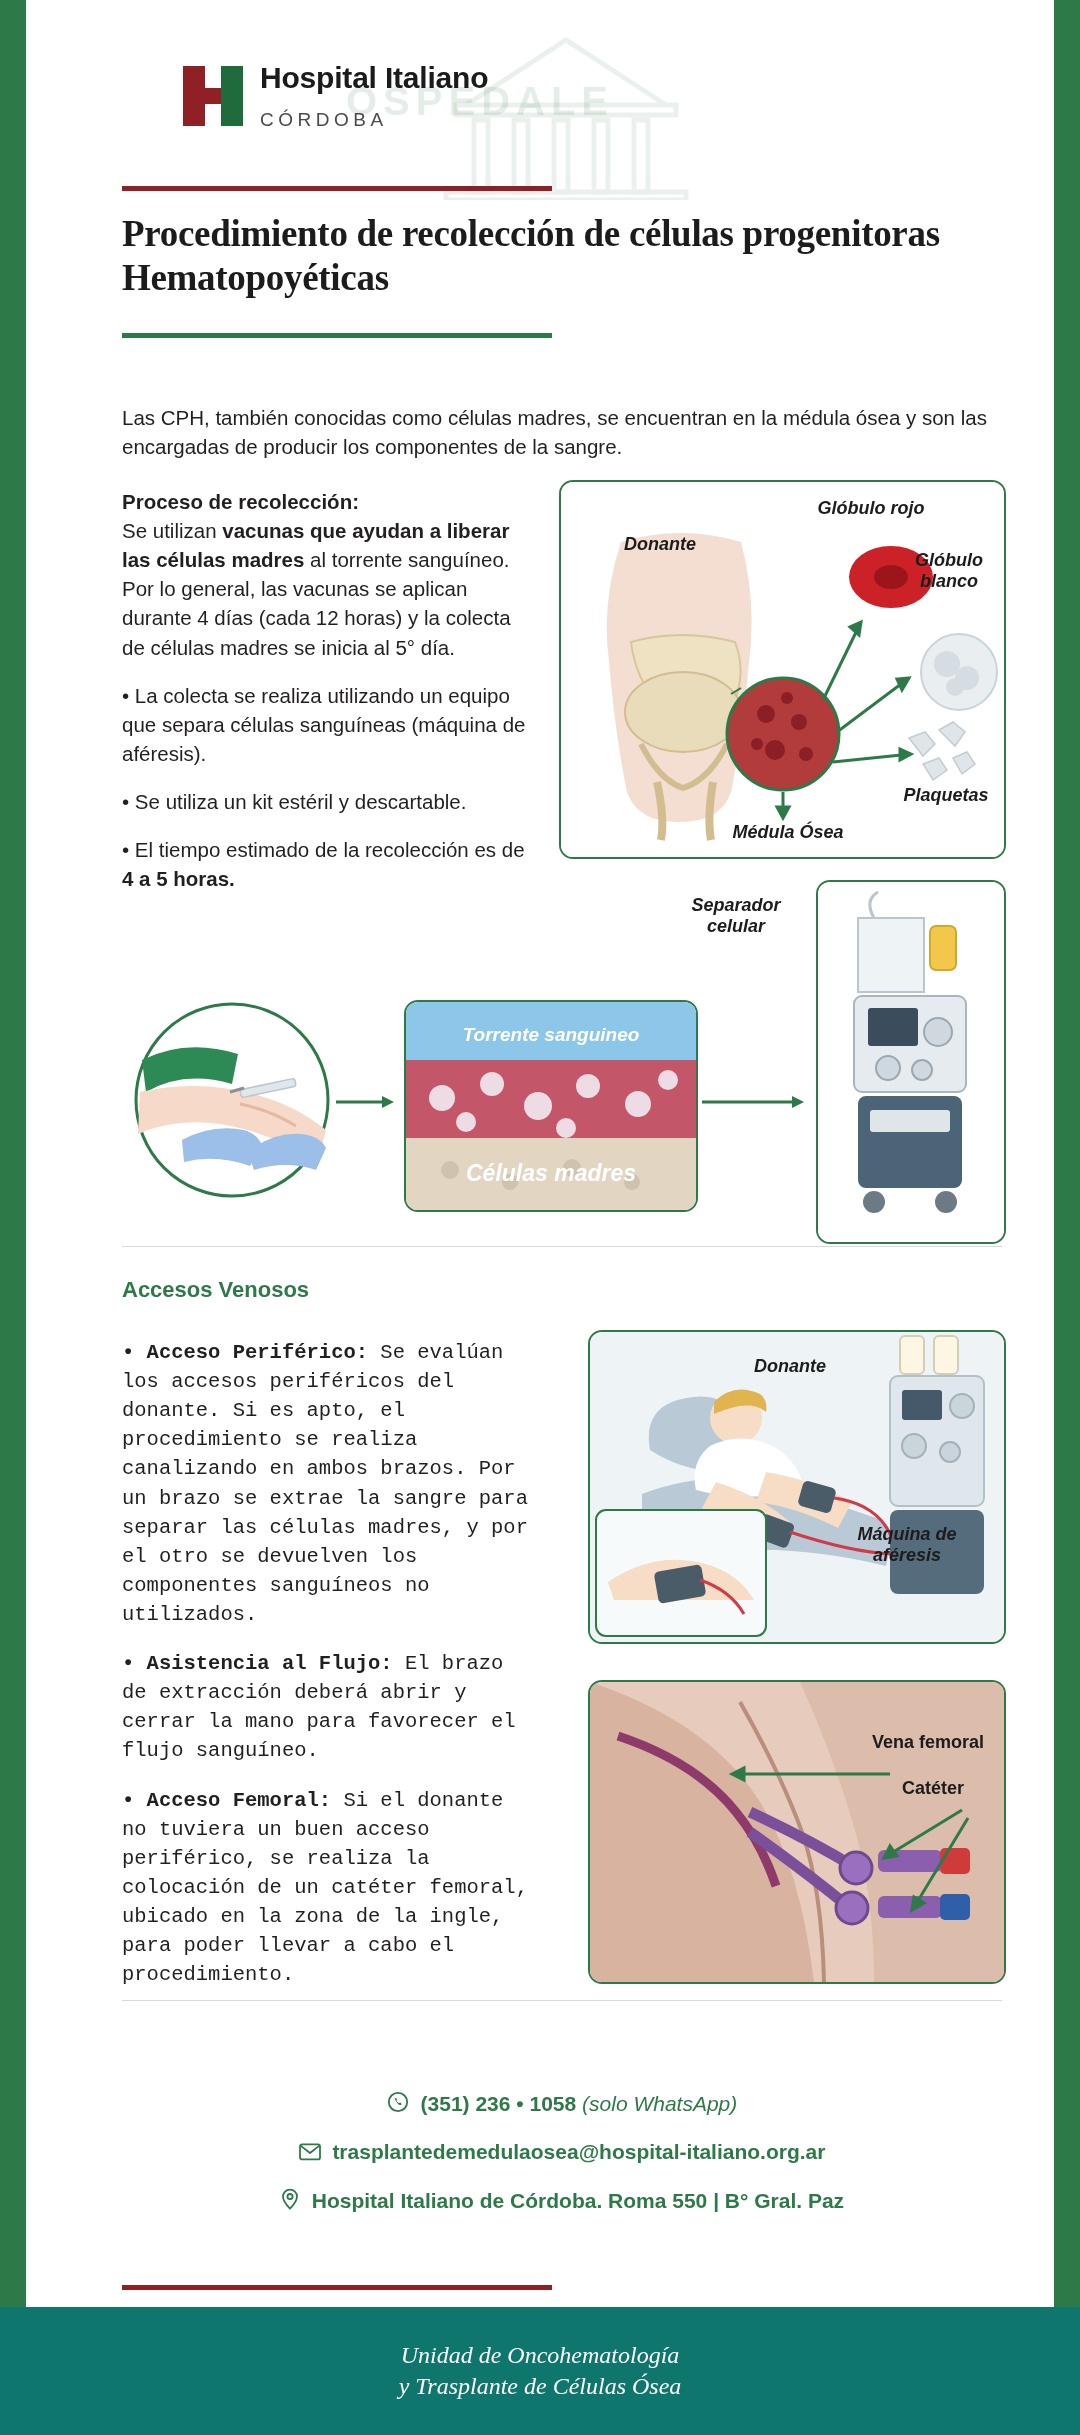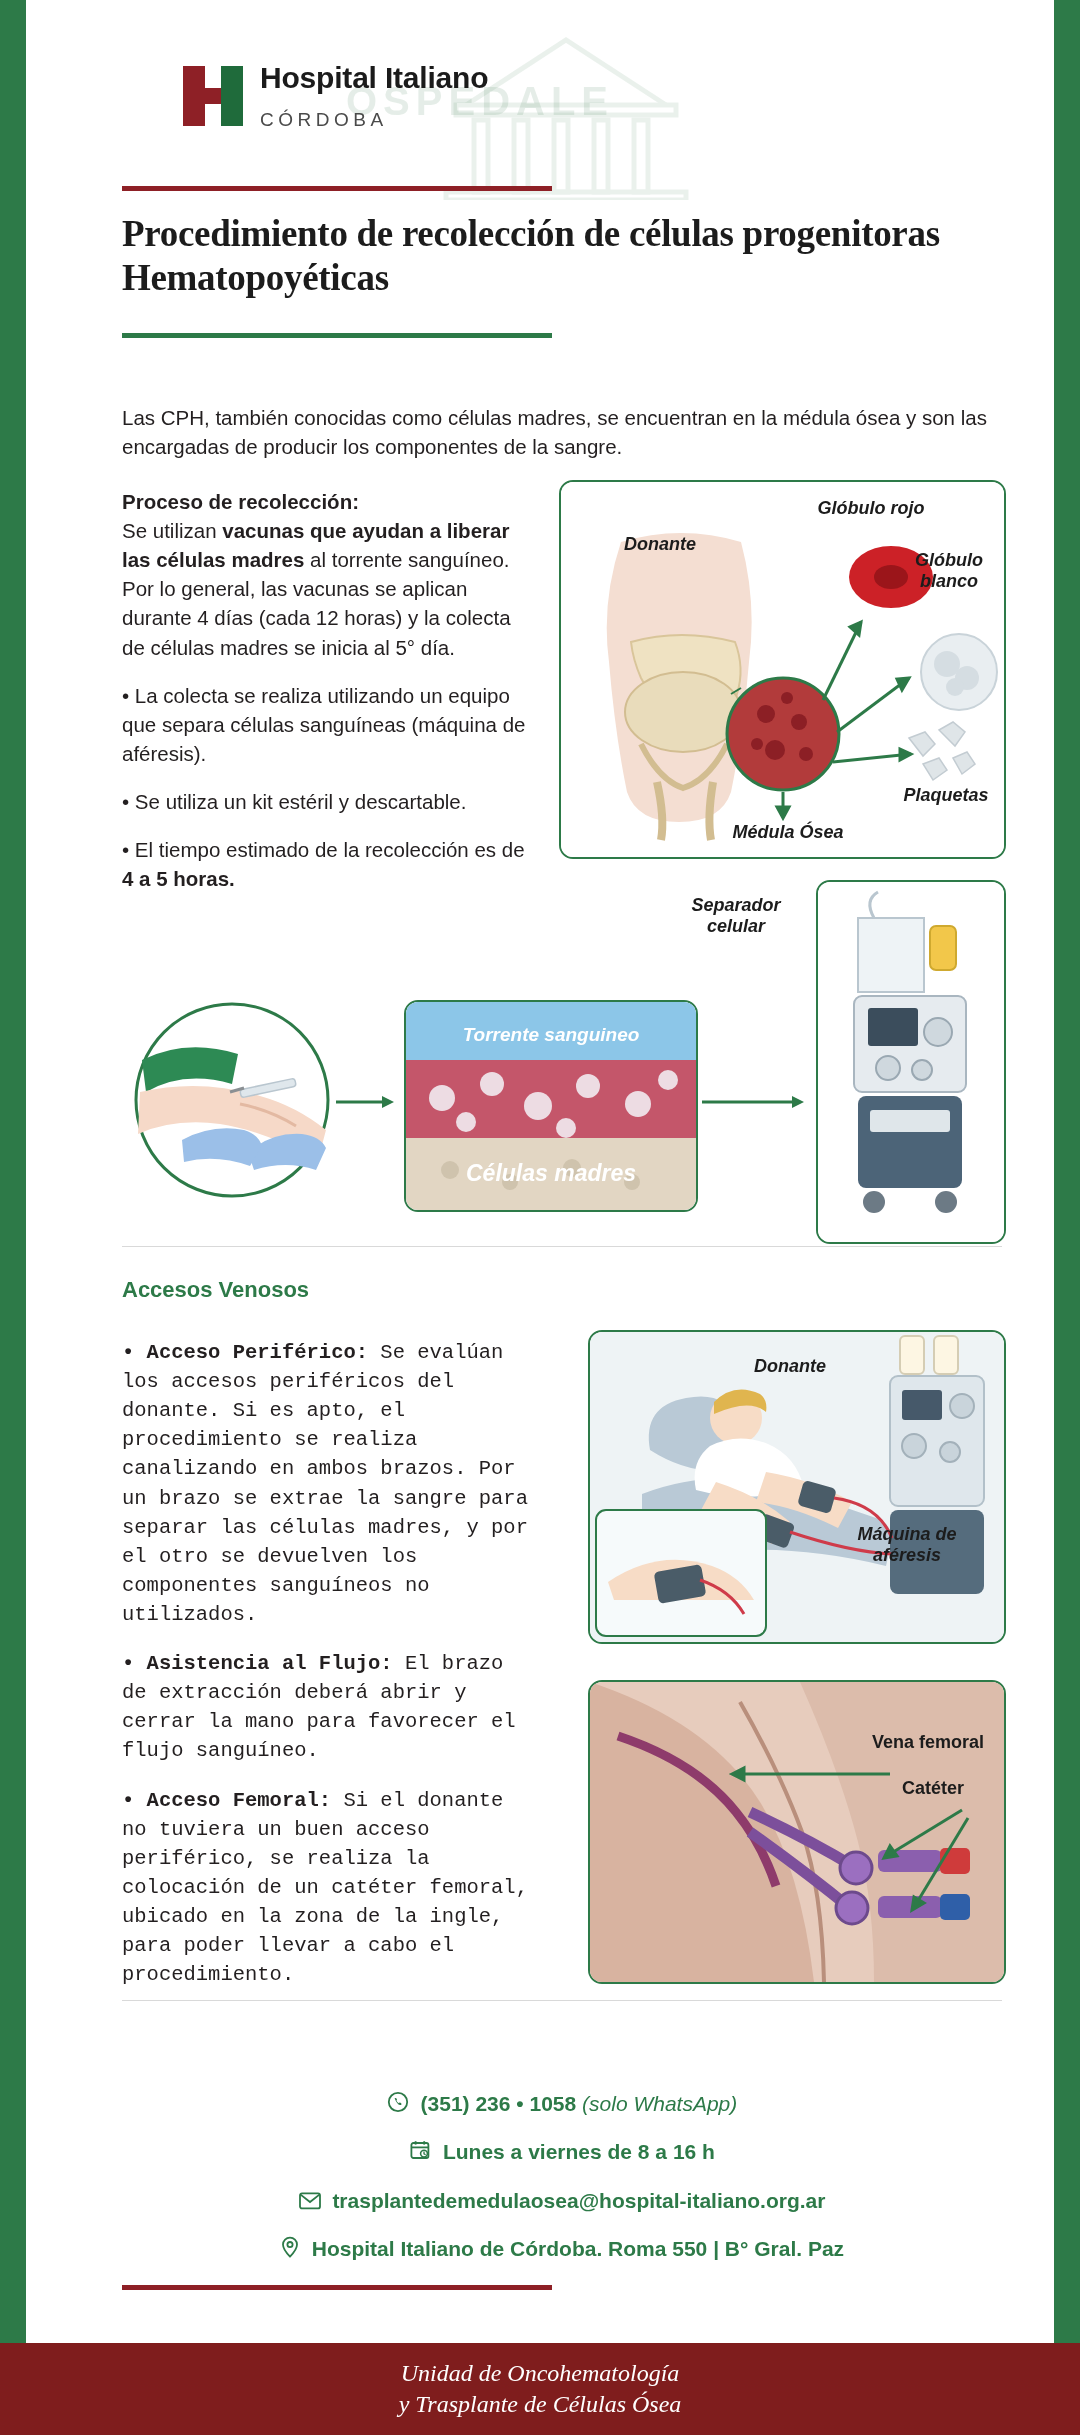--- a/index.html
+++ b/index.html
@@ -225,22 +225,22 @@
     top: 2285px;
     width: 430px;
     height: 5px;
     background: #8e2026;
   }
   .footer-band {
     position: absolute;
     left: 0;
     right: 0;
     bottom: 0;
-    height: 92px;
-    background: #7f1d1d;
+    height: 128px;
+    background: #0f766e;
     color: #fff;
     display: flex;
     align-items: center;
     justify-content: center;
     text-align: center;
   }
   .footer-text {
     font-family: "Liberation Serif", serif;
     font-style: italic;
     font-size: 24px;
@@ -528,33 +528,20 @@
         <span class="contact-icon">
           <svg width="22" height="22" viewBox="0 0 22 22">
             <circle cx="11" cy="11" r="9.2" fill="none" stroke="#2d7a48" stroke-width="1.8"></circle>
             <path d="M7.6 7.2 q1.6 -0.6 2.2 0.8 q0.5 1.2 -0.4 1.6 q0.6 1.8 2.4 2.6 q0.5 -1 1.7 -0.5 q1.4 0.6 0.8 2.2 q-3.6 1.2 -6.7 -6.7z" fill="#2d7a48"></path>
           </svg>
         </span>
         <span>(351) 236 • 1058</span>
         <span class="italic-note">(solo WhatsApp)</span>
       </div>
 
-      <div class="contact-line">
-        <span class="contact-icon">
-          <svg width="22" height="22" viewBox="0 0 22 22">
-            <rect x="2.4" y="4" width="17" height="15" rx="2" fill="none" stroke="#2d7a48" stroke-width="1.8"></rect>
-            <line x1="2.4" y1="8.4" x2="19.4" y2="8.4" stroke="#2d7a48" stroke-width="1.8"></line>
-            <line x1="6.6" y1="2.2" x2="6.6" y2="5.6" stroke="#2d7a48" stroke-width="1.8"></line>
-            <line x1="15.2" y1="2.2" x2="15.2" y2="5.6" stroke="#2d7a48" stroke-width="1.8"></line>
-            <circle cx="15" cy="14.6" r="3.4" fill="#ffffff" stroke="#2d7a48" stroke-width="1.6"></circle>
-            <path d="M15 12.6 l0 2.2 l1.6 0.9" stroke="#2d7a48" stroke-width="1.3" fill="none"></path>
-          </svg>
-        </span>
-        <span>Lunes a viernes de 8 a 16 h</span>
-      </div>
 
       <div class="contact-line">
         <span class="contact-icon">
           <svg width="22" height="18" viewBox="0 0 22 18">
             <rect x="1" y="1.4" width="20" height="15" rx="2" fill="none" stroke="#2d7a48" stroke-width="1.8"></rect>
             <path d="M1.6 2.6 L11 10 L20.4 2.6" fill="none" stroke="#2d7a48" stroke-width="1.8"></path>
           </svg>
         </span>
         <span>trasplantedemedulaosea@hospital-italiano.org.ar</span>
       </div>

